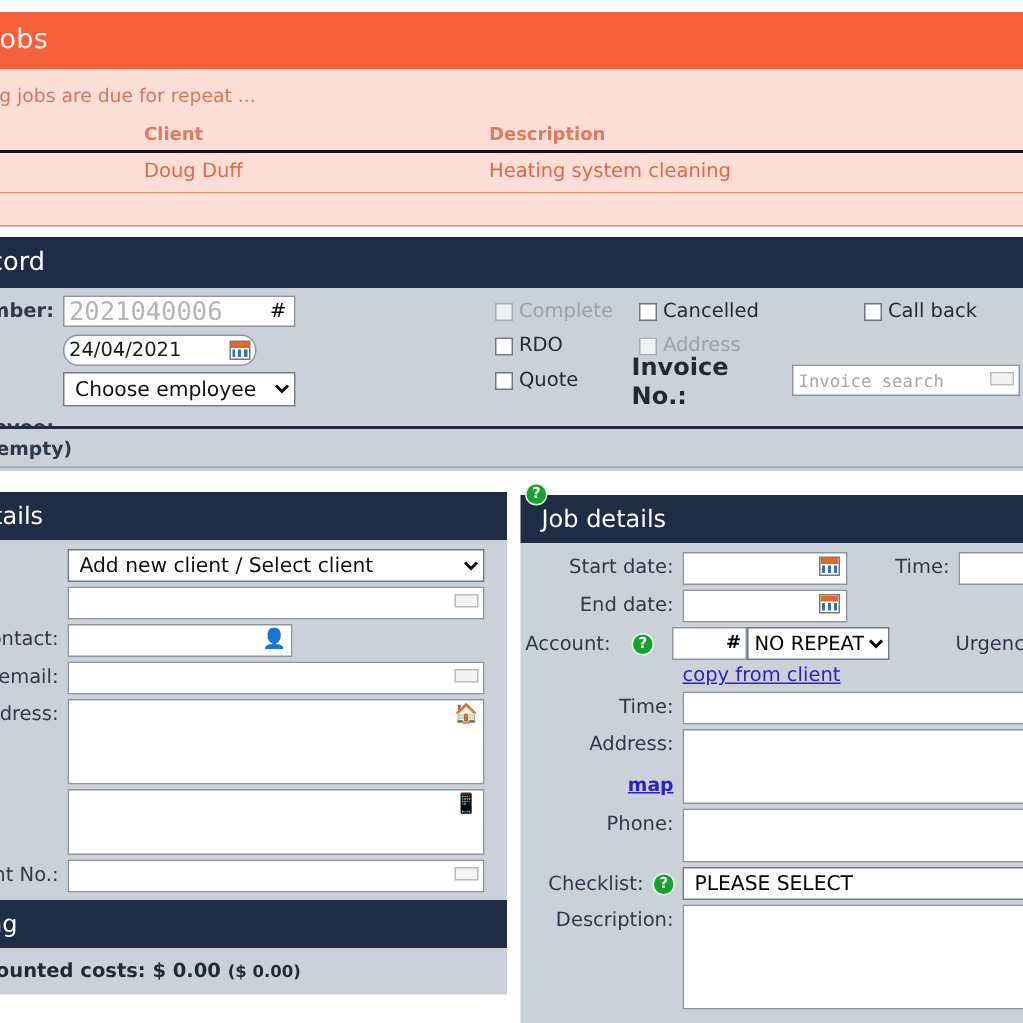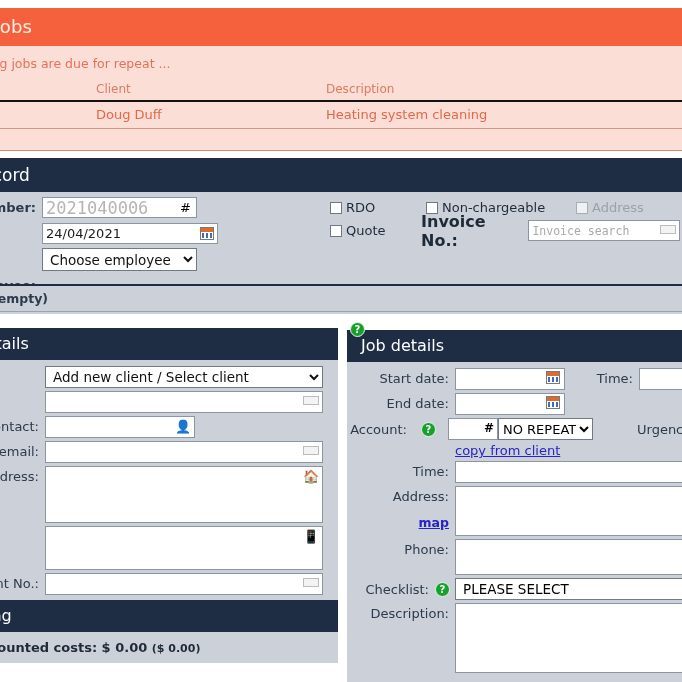--- a/index.html
+++ b/index.html
@@ -20,21 +20,21 @@
     font-size:18px; line-height:38px; height:38px;
     padding-left:14px; font-weight:400;
     letter-spacing:.2px;
   }
   .alert-body { background:#fbdfd6; }
   .alert-msg {
     color:#e47259; font-size:12.5px; padding:10px 14px 8px 14px;
   }
   table.alert-table { width:100%; border-collapse:collapse; }
   table.alert-table th {
-    text-align:left; font-weight:400; font-size:12px; color:#e07a63;
+    text-align:left; font-weight:700; font-size:12px; color:#e07a63;
     padding:3px 6px 4px 6px; border-bottom:2px solid #121212;
   }
   table.alert-table td {
     font-size:13px; color:#e4674a; padding:5px 6px 6px 6px;
     border-bottom:1px solid #d79682;
   }
   table.alert-table td.c-date { font-weight:bold; }
   .alert-foot { height:22px; background:#fbdfd6; border-bottom:1px solid #cf8a73; }
 
   
@@ -61,21 +61,21 @@
     font-family:"DejaVu Sans Mono","Liberation Mono",monospace;
     font-size:17px; padding:0 3px; width:100%; color:#333;
   }
   .ibox .endicon {
     position:absolute; right:2px; top:1px; width:17px; height:17px;
     display:flex; align-items:center; justify-content:center;
     font-size:13px;
   }
   .job-num-box { width:155px; }
   .job-num-box input::placeholder { color:#b5b5b5; }
-  .date-box { width:176px; }
+  .date-box { width:129px;border-radius:10px; }
   .date-box input {
     font-family:"DejaVu Sans","Liberation Sans",sans-serif; font-size:13px; color:#1b1b1b;
   }
   select.emp-sel {
     width:155px; height:23px; font-size:13.5px;
     border:1px solid #707a86; background:#fff; color:#111;
     font-family:"DejaVu Sans","Liberation Sans",sans-serif;
     padding-left:3px;
   }
   .emp-label {
@@ -227,26 +227,36 @@
           </select>
         </div>
         <div class="frow">
           <div class="emp-label">Employee:</div>
         </div>
       </div>
 
       <div class="rec-right">
         <div class="cbrow">
           <div class="cbitem w1">
+            <span class="cbbox dis"></span>
+            <span class="cb-dis-text">Complete</span>
+          </div>
+          <div class="cbitem w2">
+            <span class="cbbox"></span>
+            <span>Cancelled</span>
+          </div>
+          <div class="cbitem">
+            <span class="cbbox"></span>
+            <span>Call back</span>
+          </div>
+        </div>
+        <div class="cbrow">
+          <div class="cbitem w1">
             <span class="cbbox"></span>
             <span>RDO</span>
-          </div>
-          <div class="cbitem w2">
-            <span class="cbbox"></span>
-            <span>Non-chargeable</span>
           </div>
           <div class="cbitem">
             <span class="cbbox dis"></span>
             <span class="cb-dis-text">Address</span>
           </div>
         </div>
         <div class="cbrow">
           <div class="cbitem w1">
             <span class="cbbox"></span>
             <span>Quote</span>

